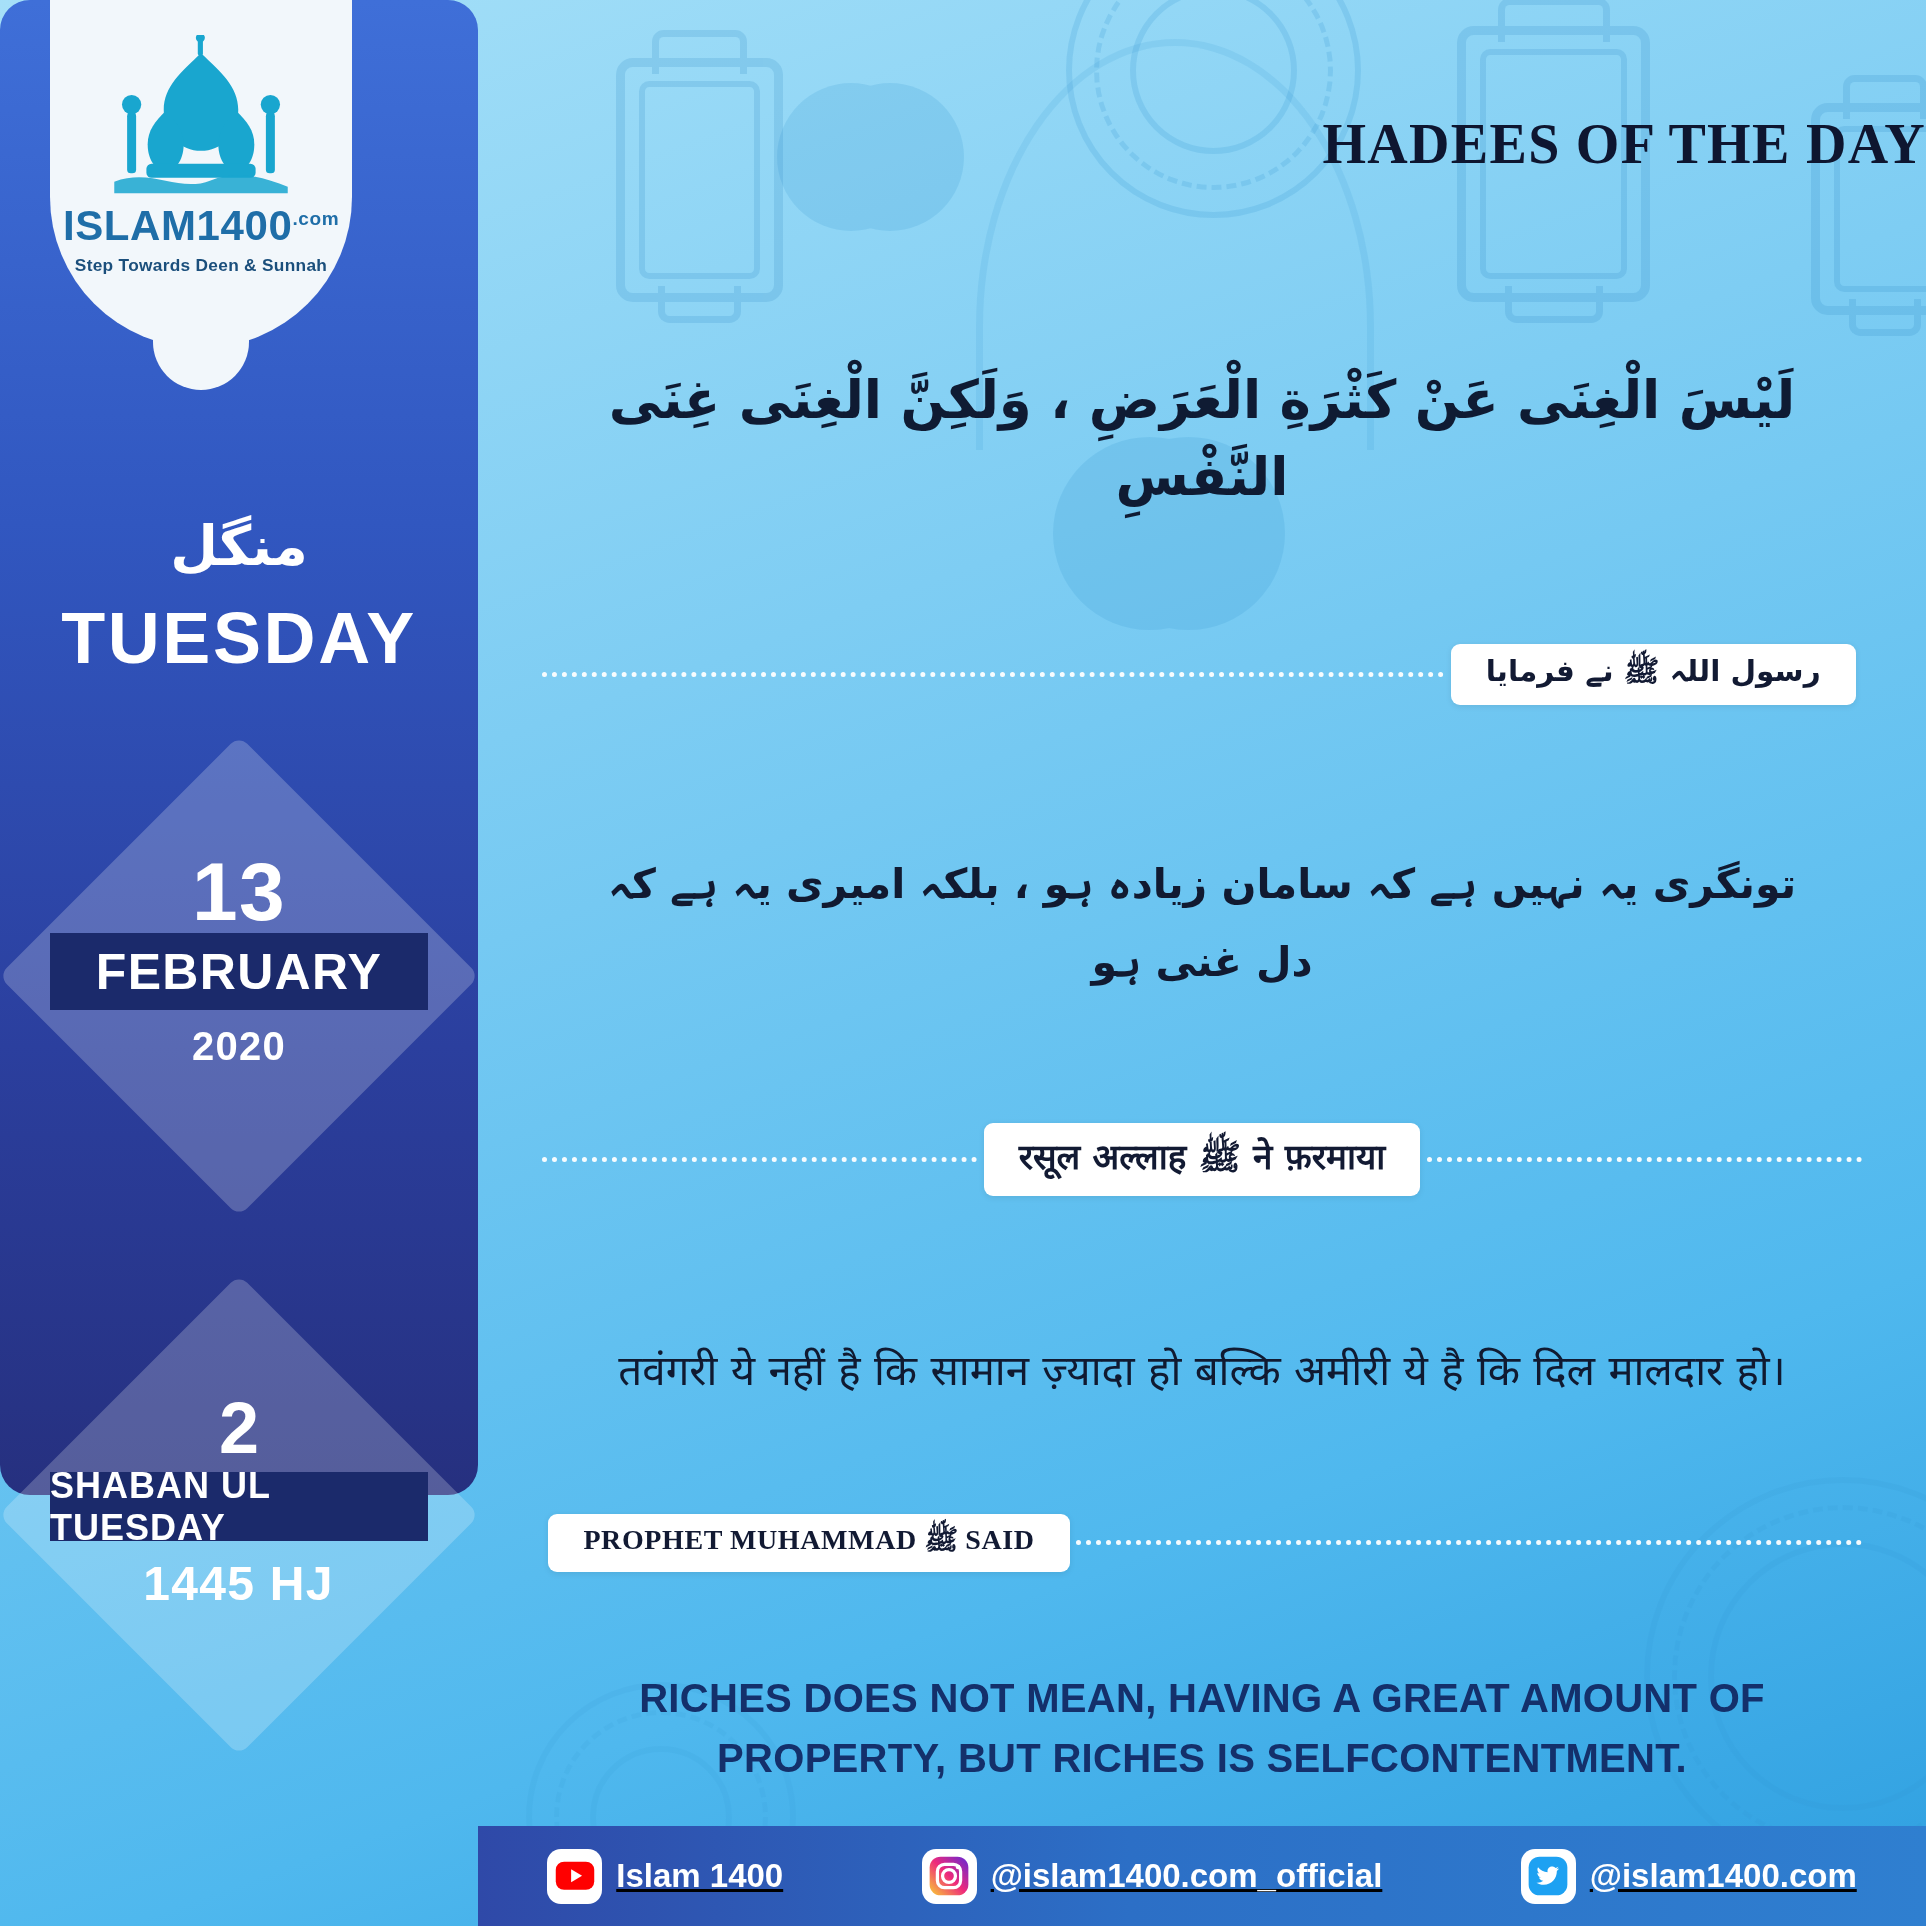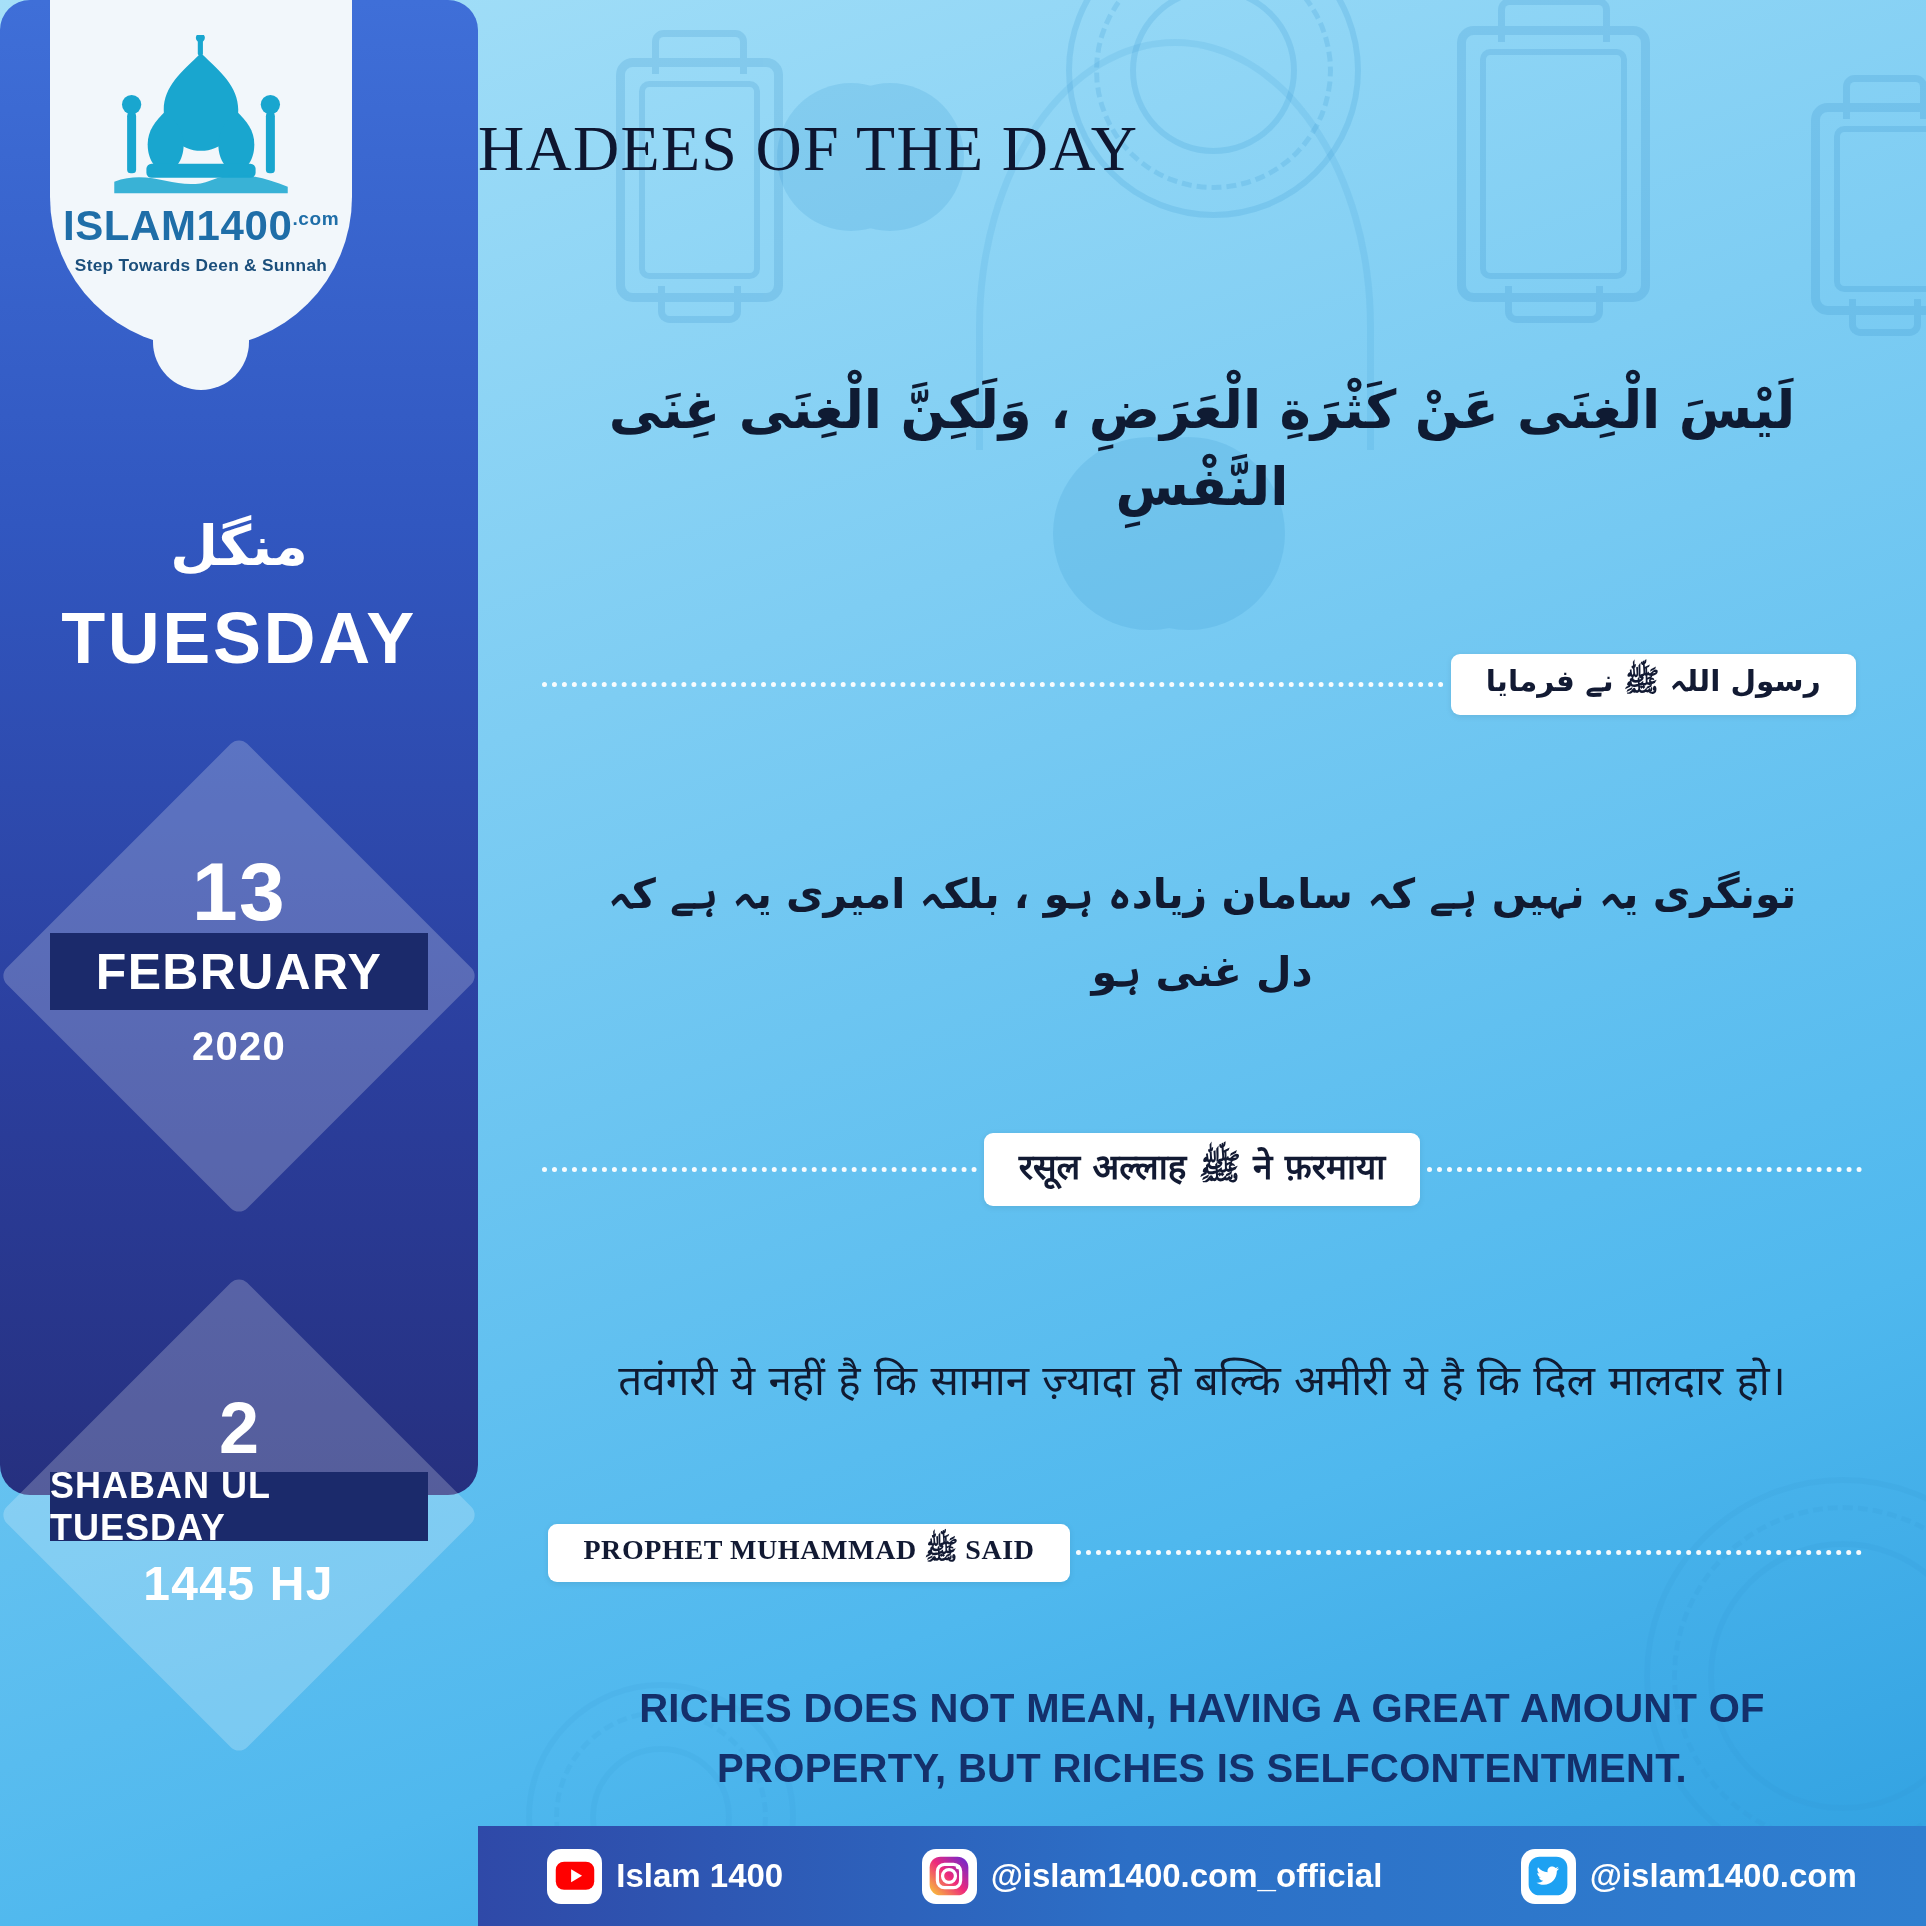--- a/index.html
+++ b/index.html
@@ -130,23 +130,23 @@
     position: absolute; top: 211px; left: 0; right: 1px; text-align: center;
     color: #fff; font-size: 48px; font-weight: 700; letter-spacing: 1.3px;
   }
 
   
   .content {
     position: absolute; left: 478px; top: 0; right: 0; height: 1827px;
     z-index: 4;
   }
   .title {
-    margin-top: 112px; text-align: left;
+    margin-top: 112px; text-align: right;
     font-family: "Liberation Serif", serif;
-    font-size: 64px; font-weight: 400; color: #0e1630; letter-spacing: 1.3px;
+    font-size: 56px; font-weight: 700; color: #0e1630; letter-spacing: 1.3px;
   }
   .arabic {
     margin-top: 186px; text-align: center; direction: rtl;
     font-family: "DejaVu Sans", sans-serif;
     font-size: 53px; color: #0f1b33; font-weight: 700;
     padding: 0 83px; line-height: 1.45;
   }
 
   
   .divider {
@@ -191,21 +191,21 @@
     padding: 0 128px; line-height: 1.5; letter-spacing: 0.3px;
   }
 
   
   .footer {
     position: absolute; left: 478px; right: 0; bottom: 0; height: 100px;
     background: linear-gradient(90deg, #2f49a8 0%, #2c6fc6 45%, #2f7fd0 100%);
     display: flex; align-items: center; justify-content: space-around;
     z-index: 6;
   }
-  .f-item { display: flex; align-items: center; gap: 14px; }
+  .f-item { display: flex; align-items: center; gap: 14px; text-decoration: underline; }
   .f-label { color: #ffffff; font-size: 33px; font-weight: 700; }
   .ic { width: 55px; height: 55px; background:#fff; border-radius: 14px;
         display:flex; align-items:center; justify-content:center; }
   .ic svg { display:block; }
 </style>
 </head>
 <body>
 
 <div class="poster">
 

